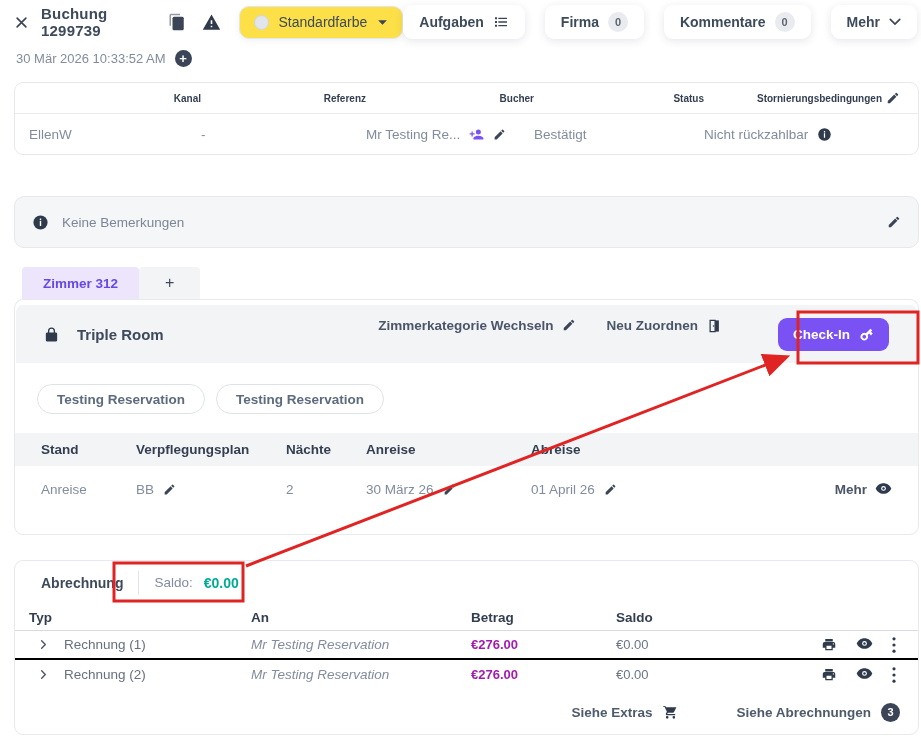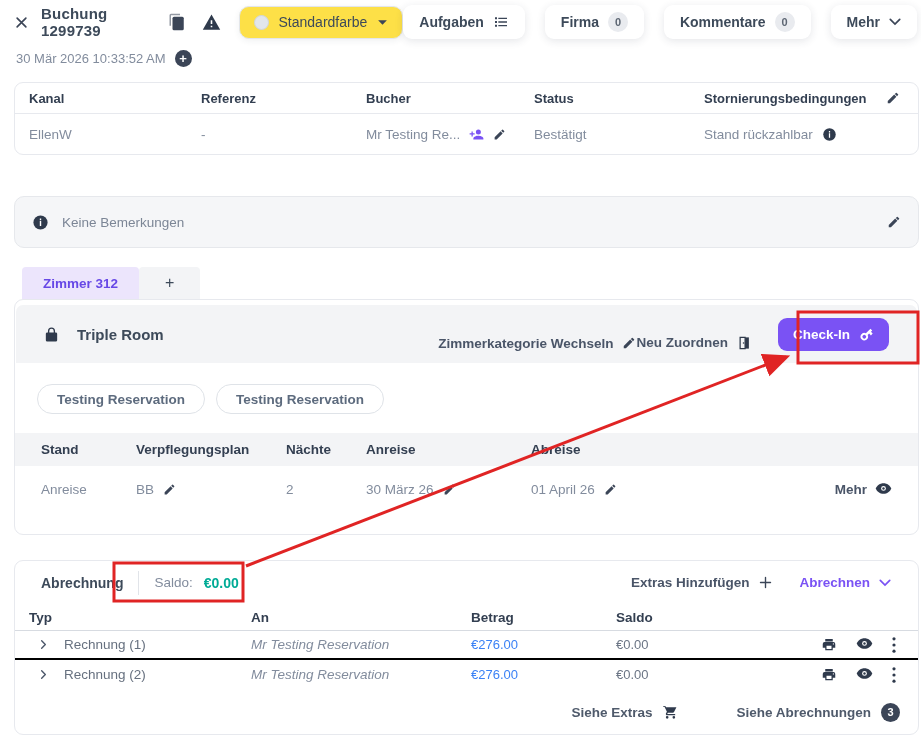--- a/index.html
+++ b/index.html
@@ -28,39 +28,39 @@
   .stamp{position:absolute;top:50px;left:16px;display:flex;align-items:center;gap:9px;font-size:13px;color:var(--gray);}
   .plus-circle{width:17px;height:17px;border-radius:50%;background:var(--dark);color:#fff;display:inline-flex;align-items:center;justify-content:center;font-size:13px;font-weight:700;line-height:1;cursor:pointer;}
 
   
   .card{position:absolute;left:14px;right:2px;background:#fff;border:1px solid var(--border);border-radius:9px;}
 
   
   .card1{top:82px;height:73px;}
   .c1-grid{display:grid;grid-template-columns:172px 165px 168px 170px 1fr 22px;align-items:center;padding:0 14px;}
   .c1-head{height:31px;border-bottom:1px solid var(--border);}
-  .c1-head div{font-size:13px;font-weight:700;color:#333f51;}
+  .c1-head div{font-size:10px;font-weight:700;color:#333f51;text-align:right;}
   .c1-row{height:40px;}
   .c1-row .val{font-size:13.5px;color:var(--gray);}
   .cellflex{display:flex;align-items:center;gap:9px;}
 
   
   .remarks{top:196px;height:52px;background:#f5f6f8;border:1px solid #e6e8ec;border-radius:10px;display:flex;align-items:center;gap:13px;padding:0 17px;}
   .remarks .txt{font-size:13.5px;color:#7c8696;}
   .remarks .pencil{margin-left:auto;}
 
   
   .tabs{position:absolute;top:267px;left:22px;display:flex;}
   .tab{height:32px;display:flex;align-items:center;padding:0 21px;font-size:13.5px;font-weight:600;border-radius:4px 4px 0 0;cursor:pointer;}
   .tab.active{background:var(--purple-bg);color:var(--purple-text);}
   .tab.add{background:#f3f4f6;color:var(--text);padding:0 26px;font-size:16px;font-weight:400;}
   .roomcard{top:299px;height:236px;}
   .roombar{margin:5px 1px 0 1px;height:58px;background:var(--bar);border-radius:7px 7px 0 0;display:flex;align-items:center;padding:0 28px 0 27px;}
   .roomname{font-size:15px;font-weight:700;color:var(--text);margin-left:17px;}
-  .roombar-right{margin-left:auto;display:flex;align-items:flex-end;}
+  .roombar-right{margin-left:auto;display:flex;align-items:flex-start;gap:30px;}
   .action-link{display:flex;align-items:center;gap:9px;font-size:13.5px;font-weight:600;color:#4a5568;cursor:pointer;}
   .checkin-btn{display:flex;align-items:center;gap:9px;height:33px;padding:0 15px;margin-left:26px;background:var(--purple);border:none;border-radius:9px;color:#fff;font-family:inherit;font-size:13.5px;font-weight:700;cursor:pointer;}
   .pills{display:flex;gap:11px;margin:21px 0 0 22px;}
   .pill{height:30px;display:flex;align-items:center;padding:0 19px;border:1px solid #dfe3e8;border-radius:16px;font-size:13.5px;font-weight:600;color:#5d6b7e;background:#fff;cursor:pointer;}
   .rt-grid{display:grid;grid-template-columns:95px 150px 80px 165px 1fr auto;align-items:center;padding:0 26px;}
   .rt-head{margin-top:19px;height:33px;background:var(--bar);}
   .rt-head div{font-size:13.5px;font-weight:700;color:#333f51;}
   .rt-row{height:46px;}
   .rt-row .val{font-size:13.5px;color:var(--gray);}
   .mehr{display:flex;align-items:center;gap:8px;font-size:13.5px;font-weight:600;color:#4a5568;cursor:pointer;}
@@ -73,21 +73,21 @@
   .saldo-label{font-size:13.5px;color:var(--gray);}
   .saldo-value{font-size:14px;font-weight:700;color:var(--teal);margin-left:11px;}
   .bill-head-right{margin-left:auto;display:flex;align-items:center;gap:26px;}
   .settle-link{display:flex;align-items:center;gap:9px;font-size:13.5px;font-weight:600;color:var(--purple);cursor:pointer;}
   .bt-grid{display:grid;grid-template-columns:222px 220px 145px 1fr 110px;align-items:center;padding:0 14px;}
   .bt-head{height:27px;border-bottom:1px solid #d7dbe1;}
   .bt-head div{font-size:13.5px;font-weight:700;color:#333f51;}
   .bt-row{height:29px;border-bottom:2px solid #000000;}
   .typ-cell{display:flex;align-items:center;gap:15px;padding-left:9px;font-size:13.5px;color:#66707f;cursor:pointer;}
   .an-cell{font-size:13.5px;color:var(--gray);font-style:italic;}
-  .betrag-cell{font-size:13px;font-weight:400;color:#3b82f6;}
+  .betrag-cell{font-size:13px;font-weight:700;color:#a21caf;}
   .saldo-cell{font-size:13px;color:#6b7585;}
   .row-icons{display:flex;align-items:center;justify-content:flex-end;gap:19px;padding-right:8px;}
   .bill-foot{height:36px;display:flex;align-items:center;justify-content:flex-end;gap:33px;padding-right:18px;margin-top:5px;}
   .foot-link{display:flex;align-items:center;gap:10px;font-size:13.5px;font-weight:600;color:#4f5a6b;cursor:pointer;margin-left:24px;}
   .count-badge{width:19px;height:19px;border-radius:50%;background:var(--dark);color:#fff;font-size:11px;font-weight:700;display:inline-flex;align-items:center;justify-content:center;}
 
   
   .overlay{position:absolute;inset:0;pointer-events:none;z-index:40;}
 
   svg.ic{display:block;}
@@ -175,21 +175,21 @@
             </svg>
         </span>
         <span class="icon-btn">
           <svg class="ic" width="13" height="13" viewBox="0 0 24 24" fill="#3b4557">
               <path d="M3 17.25V21h3.75L17.81 9.94l-3.75-3.75L3 17.25zM20.71 7.04a1 1 0 0 0 0-1.41l-2.34-2.34a1 1 0 0 0-1.41 0l-1.83 1.83 3.75 3.75 1.83-1.83z"></path>
             </svg>
         </span>
       </div>
       <div class="val">Bestätigt</div>
       <div class="cellflex">
-        <span class="val">Stand rückzahlbar</span>
+        <span class="val">Nicht rückzahlbar</span>
         <span class="icon-btn">
           <svg class="ic" width="15" height="15" viewBox="0 0 24 24">
               <circle cx="12" cy="12" r="10" fill="#2f3a4c"></circle>
               <path d="M11 10h2v7h-2zM11 6.5h2v2.2h-2z" fill="#fff"></path>
             </svg>
         </span>
       </div>
       <span></span>
     </div>
   </div>
@@ -294,34 +294,20 @@
       </span>
     </div>
   </div>
 
   <div class="card billing">
     <div class="bill-head">
       <span class="bill-title">Abrechnung</span>
       <span class="vdiv"></span>
       <span class="saldo-label">Saldo:</span>
       <span class="saldo-value">€0.00</span>
-      <div class="bill-head-right">
-        <span class="action-link">
-          <span>Extras Hinzufügen</span>
-          <svg class="ic" width="15" height="15" viewBox="0 0 24 24" fill="none" stroke="#3b4557" stroke-width="2.2" stroke-linecap="round">
-              <path d="M12 4v16M4 12h16"></path>
-            </svg>
-        </span>
-        <span class="settle-link">
-          <span>Abrechnen</span>
-          <svg class="ic" width="12" height="8" viewBox="0 0 14 9" fill="none" stroke="#7a52f4" stroke-width="2" stroke-linecap="round">
-              <path d="M1.5 1.5 7 7l5.5-5.5"></path>
-            </svg>
-        </span>
-      </div>
     </div>
     <div class="bt-grid bt-head">
       <div>Typ</div>
       <div>An</div>
       <div>Betrag</div>
       <div>Saldo</div>
       <div></div>
     </div>
 
     <div class="bt-grid bt-row">

